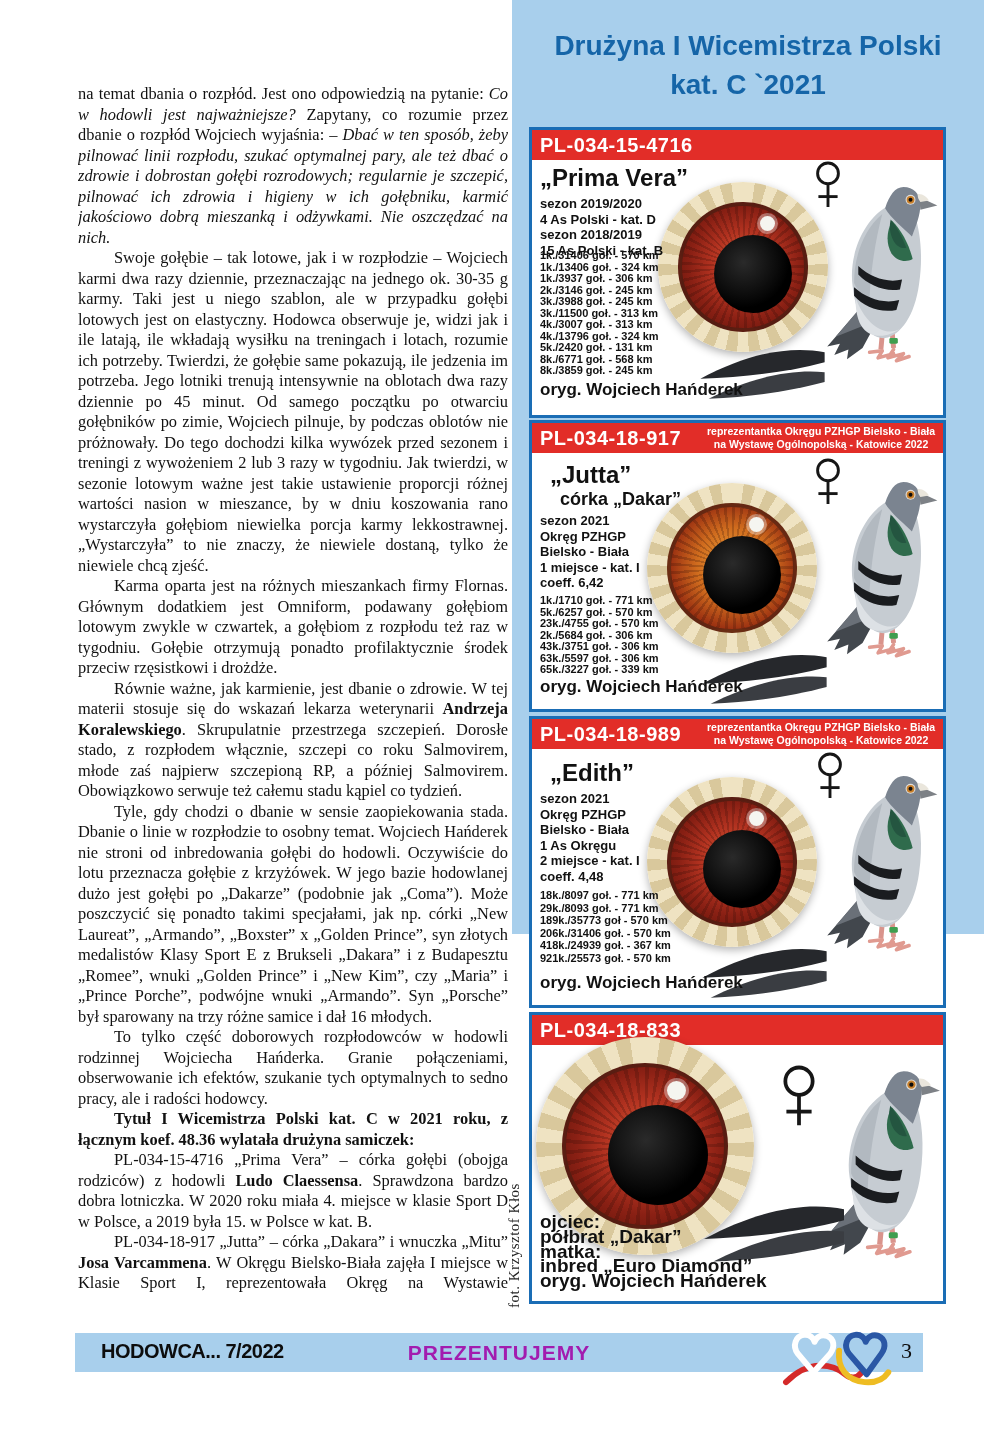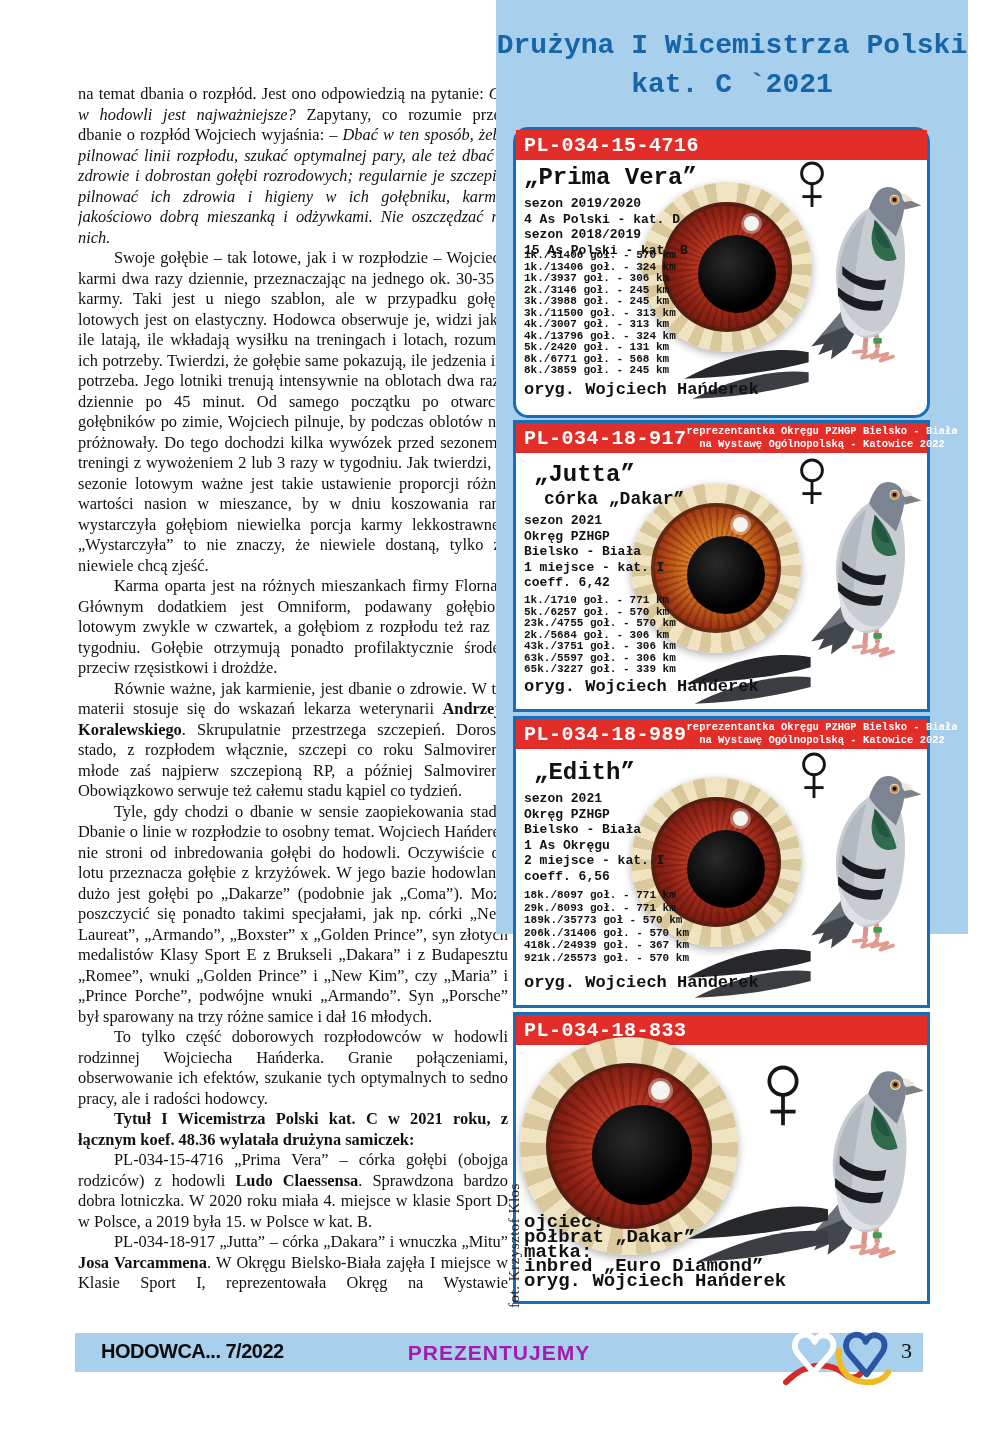--- a/index.html
+++ b/index.html
@@ -9,22 +9,22 @@
   
   .article { position:absolute; left:78px; top:84px; width:430px; height:1212px;
              font-size:16.4px; line-height:20.5px; text-align:justify; overflow:hidden; }
   .article p { margin:0; }
   .article p.indent { text-indent:36px; }
   .article .it { font-style:italic; }
   .article .b { font-weight:bold; }
   .article p.bold { font-weight:bold; }
 
   
-  .panel { position:absolute; left:496px; top:0; width:472px; height:934px; background:#a8cfec;
-           font-family:Liberation Mono, monospace; }
+  .panel { position:absolute; left:512px; top:0; width:472px; height:934px; background:#a8cfec;
+           font-family:Liberation Sans, sans-serif; }
   .panel-title { position:absolute; left:0; top:26px; width:100%; text-align:center;
                  color:#1565a8; font-weight:bold; font-size:28px; line-height:39px; }
 
   .card { position:absolute; left:17px; width:417px; background:#ffffff;
           border:3px solid #1a6db5; box-sizing:border-box; }
   .card-header { background:#e22d28; color:#fff; display:flex; align-items:center;
                  min-height:30px; padding:2px 8px; box-sizing:border-box; }
   .ring { font-size:20px; font-weight:bold; letter-spacing:.5px; white-space:nowrap; }
   .rep { margin-left:auto; text-align:center; font-size:10.5px; font-weight:bold; line-height:1.2; }
   .rep div { white-space:nowrap; }
@@ -122,21 +122,21 @@
       <p class="indent"><span>PL-034-15-4716 „Prima Vera” – córka gołębi (obojga rodziców) z hodowli </span><span class="b">Ludo Claessensa</span><span>. Sprawdzona bardzo dobra lotniczka. W 2020 roku miała 4. miejsce w klasie Sport D w Polsce, a 2019 była 15. w Polsce w kat. B.</span></p>
       <p class="indent"><span>PL-034-18-917 „Jutta” – córka „Dakara” i wnuczka „Mitu” </span><span class="b">Josa Varcammena</span><span>. W Okręgu Bielsko-Biała zajęła I miejsce w Klasie Sport I, reprezentowała Okręg na Wystawie Ogólnopolskiej w Katowicach.</span></p>
     </div>
 
   <div class="panel">
     <div class="panel-title">
       <div>Drużyna I Wicemistrza Polski</div>
       <div>kat. C `2021</div>
     </div>
 
-    <div class="card" style="top:127px; height:291px;border-radius:15px;">
+    <div class="card" style="top:127px; height:291px;">
       <div class="card-header">
         <span class="ring">PL-034-15-4716</span>
       </div>
       <svg class="pigeon" style="left:291px; top:26px;" width="120" height="240">
           <use href="#pigeon"></use>
         </svg>
       <div class="eye red" style="left:126px; top:52px; width:170px; height:170px;">
         <div class="iris"></div>
         <div class="pupil"></div>
         <div class="glint"></div>
@@ -235,21 +235,21 @@
       <svg class="female" style="left:282px; top:32px;" width="32" height="54">
           <use href="#female"></use>
         </svg>
       <div class="name" style="left:18px; top:40px;">„Edith”</div>
       <div class="info" style="left:8px; top:72px;">
           <div>sezon 2021</div>
           <div>Okręg PZHGP</div>
           <div>Bielsko - Biała</div>
           <div>1 As Okręgu</div>
           <div>2 miejsce - kat. I</div>
-          <div>coeff. 6,56</div>
+          <div>coeff. 4,48</div>
         </div>
       <div class="results wide" style="left:8px; top:170px;">
           <div>18k./8097 goł. - 771 km</div>
           <div>29k./8093 goł. - 771 km</div>
           <div>189k./35773 goł - 570 km</div>
           <div>206k./31406 goł. - 570 km</div>
           <div>418k./24939 goł. - 367 km</div>
           <div>921k./25573 goł. - 570 km</div>
         </div>
       <div class="credit" style="left:8px; top:254px;">oryg. Wojciech Hańderek</div>

